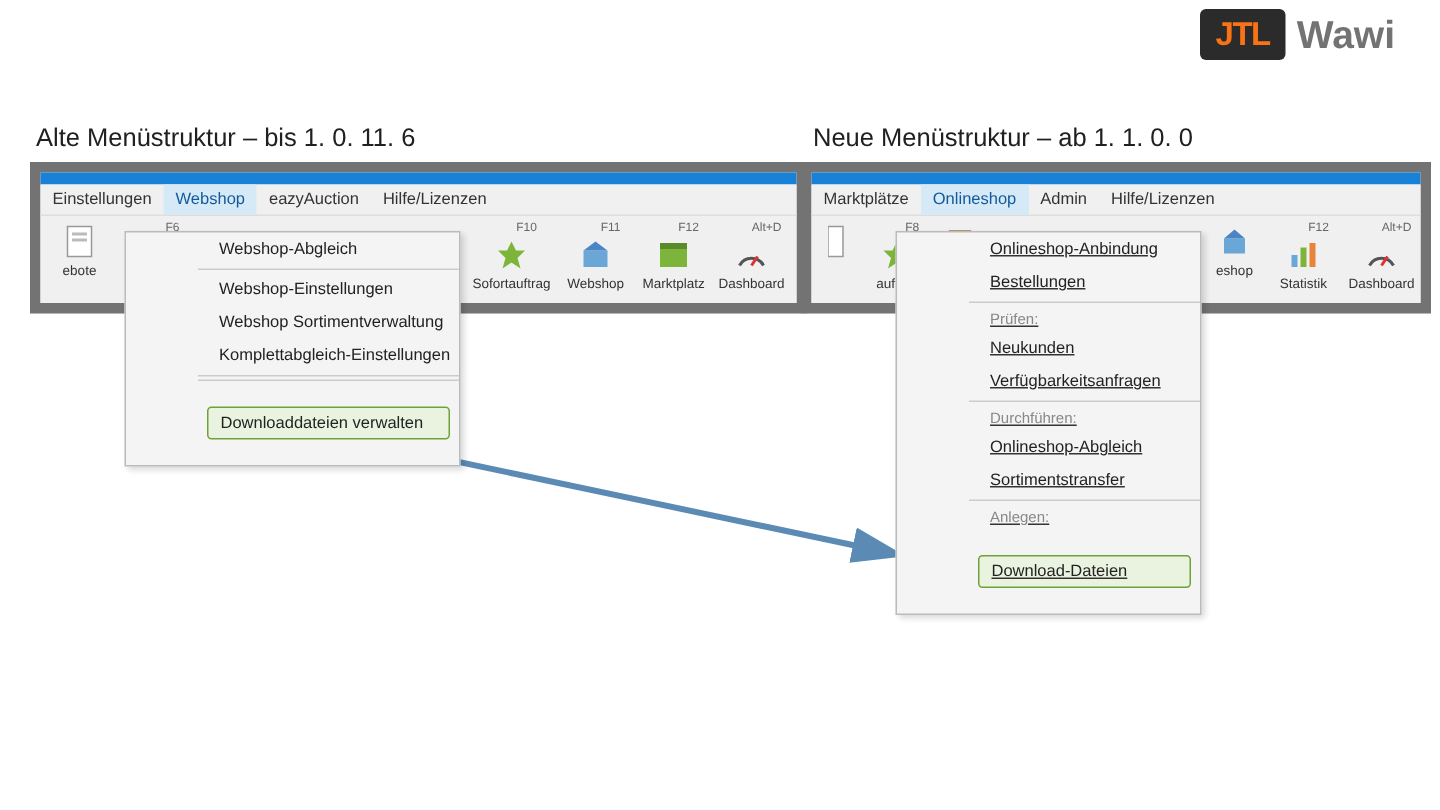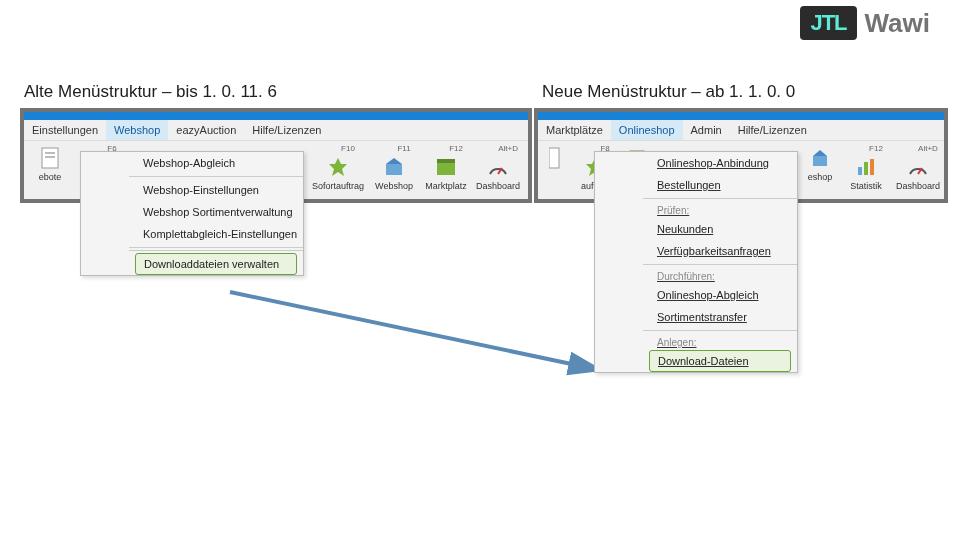--- a/index.html
+++ b/index.html
@@ -15,21 +15,21 @@
   .logo {
     position: absolute;
     top: 6px;
     right: 30px;
     display: flex;
     align-items: center;
     gap: 8px;
   }
   .logo-jtl {
     background: #2b2b2b;
-    color: #5eead4;
+    color: #f97316;
     font-weight: 700;
     font-size: 22px;
     padding: 4px 10px;
     border-radius: 4px;
     letter-spacing: -1px;
   }
   .logo-wawi {
     color: #737373;
     font-weight: 700;
     font-size: 26px;
@@ -39,21 +39,21 @@
     font-size: 17px;
     font-weight: 400;
     color: #202020;
   }
   .heading-left { top: 82px; left: 24px; }
   .heading-right { top: 82px; left: 542px; }
 
   .panel {
     position: absolute;
     top: 108px;
-    border: 4px solid #737373;
+    border: 7px solid #737373;
     background: #f7f7f7;
   }
   .panel-left { left: 20px; width: 504px; }
   .panel-right { left: 534px; width: 406px; }
 
   .bluebar {
     height: 8px;
     background: #1a82d6;
   }
   .menubar {
@@ -110,21 +110,21 @@
   .dd-sep { height:1px; background:#ccc; margin: 2px 0; }
   .dd-header {
     padding: 4px 14px 2px 14px;
     color: #888;
     font-size: 10px;
   }
   .dd-item.highlight {
     border: 1px solid #6da23a;
     background: #eaf3df;
     border-radius: 3px;
-    margin: 0 6px;
+    margin: 17px 6px;
     padding: 4px 8px;
   }
 
   .dropdown-left {
     top: 31px;
     left: 56px;
     width: 174px;
   }
   .dropdown-right {
     top: 31px;

